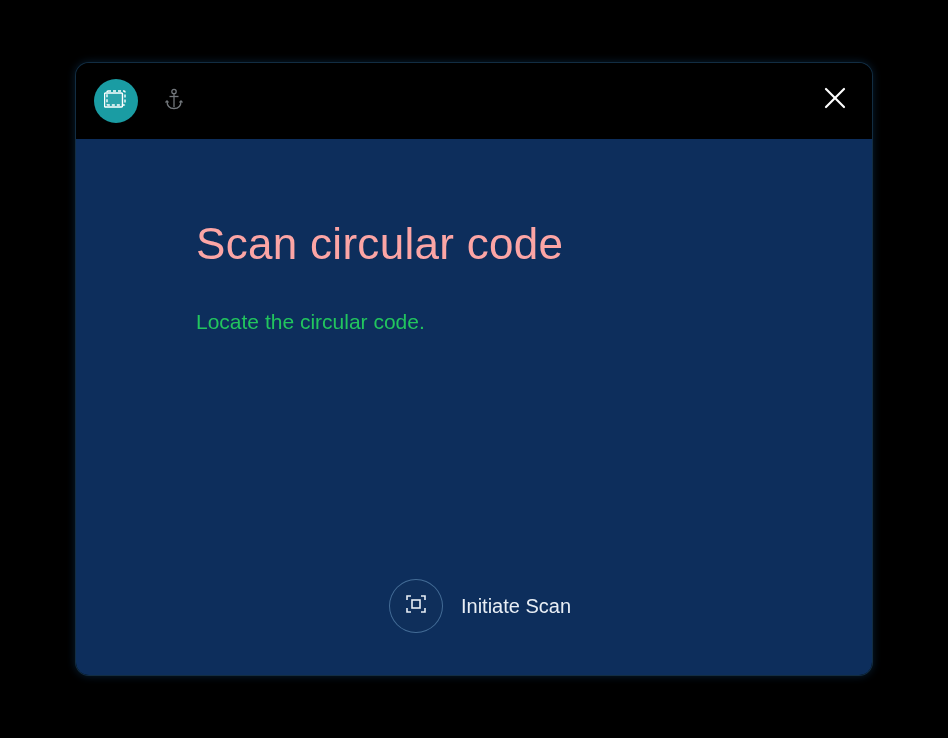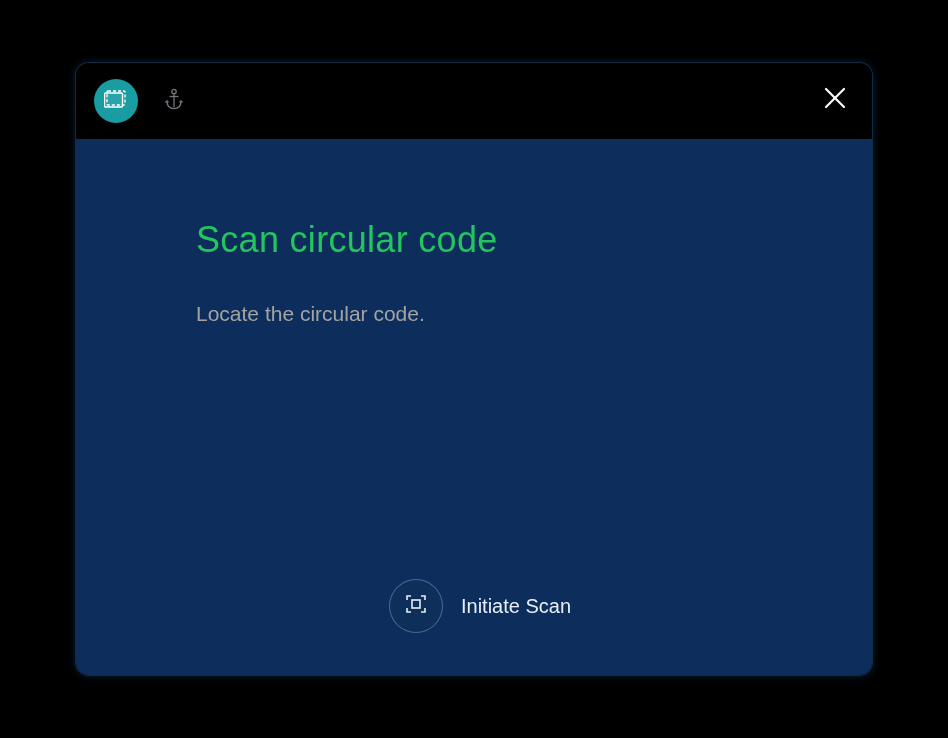--- a/index.html
+++ b/index.html
@@ -66,28 +66,28 @@
       justify-content: center;
     }
     .content {
       background: #0d2e5c;
       height: calc(100% - 76px);
       padding: 80px 120px 30px 120px;
       position: relative;
       border-radius: 0 0 12px 12px;
     }
     .title {
-      color: #22c55e;
-      font-size: 36px;
+      color: #fca5a5;
+      font-size: 44px;
       font-weight: 300;
       margin-bottom: 38px;
       letter-spacing: 0.3px;
     }
     .instruction {
-      color: #a3a3a3;
+      color: #22c55e;
       font-size: 21px;
       font-weight: 300;
       line-height: 1.4;
       margin-bottom: 28px;
     }
     .action-bar {
       position: absolute;
       bottom: 42px;
       left: 12px;
       right: 0;

